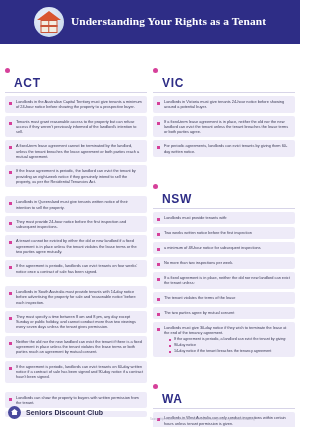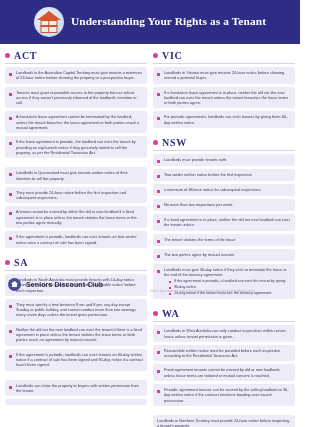--- a/index.html
+++ b/index.html
@@ -2,21 +2,21 @@
 <html><head>
 <meta charset="utf-8">
 <style>
   * { box-sizing: border-box; margin: 0; padding: 0; }
   html, body {
     width: 300px; height: 427px;
     background: #ffffff;
     font-family: "Liberation Sans", sans-serif;
     overflow: hidden;
   }
-  .page { width: 300px; height: 299px; position: relative; background: #ffffff; }
+  .page { width: 300px; height: 427px; position: relative; background: #ffffff; }
 
   
   .header {
     height: 44px;
     background: #2e2d86;
     display: flex;
     align-items: center;
     justify-content: center;
     gap: 7px;
     padding: 0 8px;
@@ -76,25 +76,26 @@
     gap: 4px;
     border-bottom: 1px solid #d7d4e8;
     padding-bottom: 2px;
     margin-bottom: 3px;
   }
   .sec-dot {
     width: 5px; height: 5px; border-radius: 50%;
     background: #d6409a; flex: 0 0 auto;
   }
   .sec-title {
-    font-family: Liberation Serif, serif;
+    font-family: Liberation Sans, sans-serif;
     font-weight: bold;
-    font-size: 10px;
+    font-size: 12px;
     letter-spacing: 0.7px;
     color: #2e2d86;
+    margin-top: 26px;
   }
   .card {
     background: #eeebf8;
     border-radius: 2px;
     padding: 3px 4px;
     margin-bottom: 3px;
     display: flex;
     gap: 4px;
     align-items: flex-start;
   }
@@ -225,24 +226,20 @@
             </div>
           </div>
           <div class="card">
             <span class="b-dot"></span>
             <div style="flex: 1 1 auto;">
               <div class="b-text">If the agreement is periodic, landlords can evict tenants on four weeks' notice once a contract of sale has been signed.</div>
             </div>
           </div>
         </div>
         <div class="sec">
-          <div class="sec-head">
-            <span class="sec-dot"></span>
-            <span class="sec-title">SA</span>
-          </div>
           <div class="card">
             <span class="b-dot"></span>
             <div style="flex: 1 1 auto;">
               <div class="b-text">Landlords in South Australia must provide tenants with 14-day notice before advertising the property for sale and 'reasonable notice' before each inspection.</div>
             </div>
           </div>
           <div class="card">
             <span class="b-dot"></span>
             <div style="flex: 1 1 auto;">
               <div class="b-text">They must specify a time between 8 am and 8 pm, any day except Sunday or public holiday, and cannot conduct more than two viewings every seven days unless the tenant gives permission.</div>

